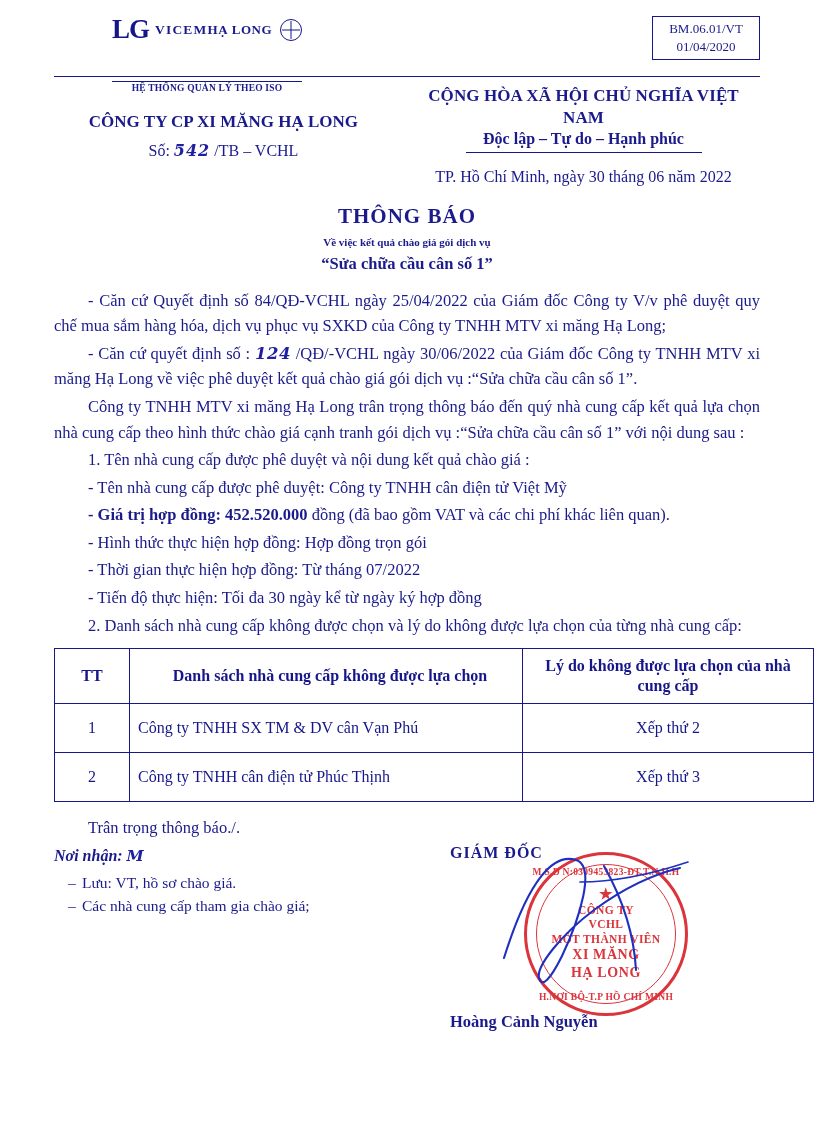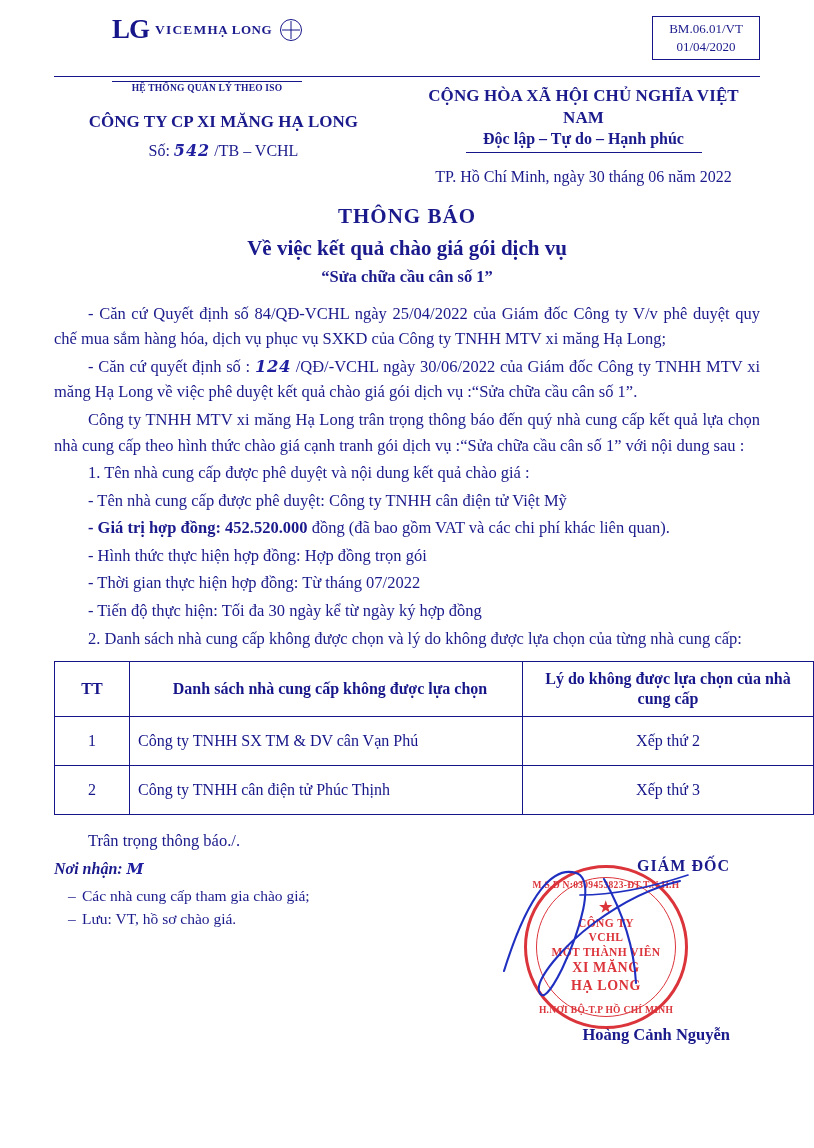--- a/index.html
+++ b/index.html
@@ -160,21 +160,21 @@
   
   .main-title {
     text-align: center;
     font-size: 21px;
     font-weight: bold;
     letter-spacing: 1px;
     margin-top: 16px;
   }
   .sub-title {
     text-align: center;
-    font-size: 21px;
+    font-size: 11px;
     font-weight: bold;
     margin-top: 7px;
   }
   .sub-title2 {
     text-align: center;
     font-size: 16.5px;
     font-weight: bold;
     margin-top: 6px;
   }
 
@@ -244,21 +244,21 @@
     content: "\2013";
     position: absolute;
     left: -2px;
   }
 
   .signer-block {
     position: absolute;
     right: 30px;
     top: 0;
     width: 280px;
-    text-align: right;
+    text-align: left;
   }
   .signer-title {
     font-size: 16px;
     font-weight: bold;
     letter-spacing: 1px;
   }
   .signer-name {
     font-size: 16.5px;
     font-weight: bold;
     margin-top: 150px;
@@ -418,22 +418,22 @@
   </table>
 
   <div class="closing">Trân trọng thông báo./.</div>
 
   <div class="sign-area">
 
     <div class="recipients">
       <span class="hd">Nơi nhận:</span>
       <span class="hand">M</span>
       <ul>
+        <li>Lưu: VT, hồ sơ chào giá.</li>
         <li>Các nhà cung cấp tham gia chào giá;</li>
-        <li>Lưu: VT, hồ sơ chào giá.</li>
       </ul>
     </div>
 
     <div class="signer-block">
       <div class="signer-title">GIÁM ĐỐC</div>
       <div class="signer-name">Hoàng Cảnh Nguyễn</div>
     </div>
 
     <div class="stamp">
       <div class="stamp-arc top">M.S.Đ N:0309453823-ĐT.T.N.H.H</div>

